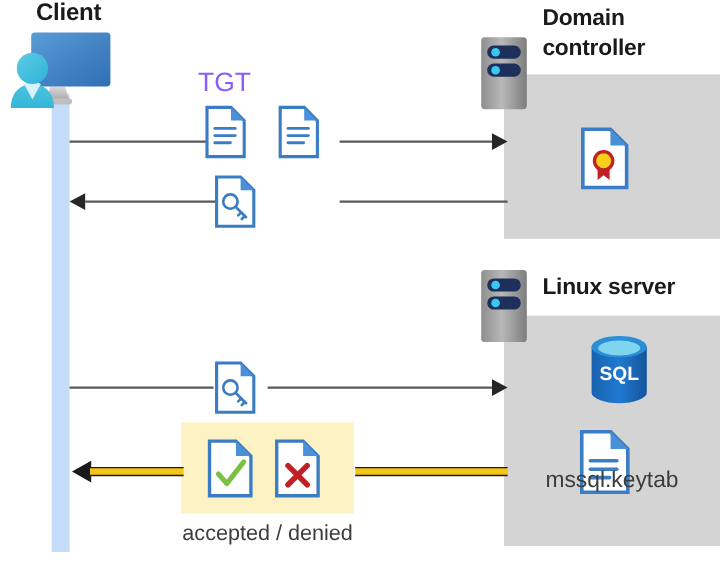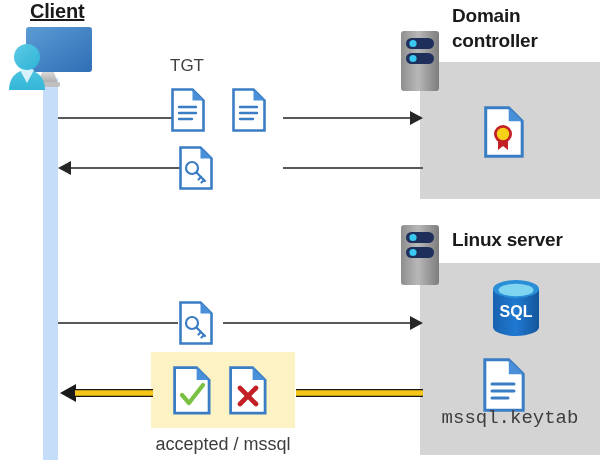--- a/index.html
+++ b/index.html
@@ -34,22 +34,22 @@
     font-weight: bold;
     color: #1a1a1a;
     font-size: 19px;
     line-height: 23px;
     letter-spacing: -0.2px;
   }
   .title-client { font-size: 20px; }
 
   
   .doc-label {
-    font-size: 17px;
-    color: #404040;
+    font-size: 22px;
+    color: #8b5cf6;
     text-align: center;
     letter-spacing: 0px;
   }
   .caption {
     font-size: 18px;
     color: #3d3d3d;
     text-align: center;
   }
   .file-label {
     font-size: 19px;
@@ -102,21 +102,21 @@
       <rect x="20" y="3" width="66" height="45" rx="3" fill="url(#monGrad)"></rect>
 
       <path d="M3 66 c0-13 8-20 18-20 c10 0 18 7 18 20 z" fill="url(#bodyGrad)"></path>
 
       <path d="M14 46 l7 13 l7 -13 l-4 -2 h-6 z" fill="#d8f2fb"></path>
 
       <circle cx="21" cy="33" r="13" fill="url(#headGrad)"></circle>
     </svg>
   </div>
 
-  <div class="abs title title-client" style="left:30px; top:0px; width:120px;text-decoration:underline;">Client</div>
+  <div class="abs title title-client" style="left:30px; top:0px; width:120px;">Client</div>
 
   <div class="abs" style="left:401px; top:31px; width:38px; height:60px;">
     <svg width="38" height="60" viewBox="0 0 38 60">
       <defs>
         <linearGradient id="towerGrad1" x1="0" y1="0" x2="1" y2="0">
           <stop offset="0" stop-color="#8e8e8e"></stop>
           <stop offset="0.45" stop-color="#b8b8b8"></stop>
           <stop offset="1" stop-color="#7d7d7d"></stop>
         </linearGradient>
       </defs>
@@ -250,21 +250,21 @@
     <svg width="38" height="49" viewBox="0 0 38 49">
       <path d="M1.6 1.6 h22 l12.5 12.5 v33 h-34.5 z" fill="#ffffff" stroke="#3b7dc4" stroke-width="2.8"></path>
       <path d="M23.6 1.6 v12.5 h12.5 z" fill="#4a90d9"></path>
       <g stroke="#c32026" stroke-width="4.6" stroke-linecap="round">
         <line x1="11" y1="22" x2="27" y2="38"></line>
         <line x1="27" y1="22" x2="11" y2="38"></line>
       </g>
     </svg>
   </div>
 
-  <div class="abs caption" style="left:125px; top:434px; width:196px;">accepted / mssql</div>
+  <div class="abs caption" style="left:125px; top:434px; width:196px;">accepted / denied</div>
 
   <div class="abs" style="left:484px; top:106px; width:40px; height:52px;">
     <svg width="40" height="52" viewBox="0 0 40 52">
       <path d="M1.7 1.7 h23 l13.5 13.5 v35 h-36.5 z" fill="#ffffff" stroke="#3b7dc4" stroke-width="3"></path>
       <path d="M24.7 1.7 v13.5 h13.5 z" fill="#4a90d9"></path>
 
       <path d="M14 30 l0 14 l5 -4 l5 4 l0 -14 z" fill="#c32026"></path>
 
       <circle cx="19" cy="28" r="9" fill="#c32026"></circle>
       <circle cx="19" cy="28" r="6.2" fill="#f7d117"></circle>
@@ -292,15 +292,15 @@
       <path d="M1.8 1.8 h24 l14.4 14.4 v36 h-38.4 z" fill="#ffffff" stroke="#3b7dc4" stroke-width="3"></path>
       <path d="M25.8 1.8 v14.4 h14.4 z" fill="#4a90d9"></path>
       <g stroke="#3b7dc4" stroke-width="3" stroke-linecap="round">
         <line x1="9" y1="26" x2="31" y2="26"></line>
         <line x1="9" y1="33" x2="31" y2="33"></line>
         <line x1="9" y1="40" x2="25" y2="40"></line>
       </g>
     </svg>
   </div>
 
-  <div class="abs file-label" style="left:428px; top:407px; width:164px;font-family:Liberation Mono, monospace;">mssql.keytab</div>
+  <div class="abs file-label" style="left:428px; top:390px; width:164px;">mssql.keytab</div>
 
 </div>
 
 </body></html>

